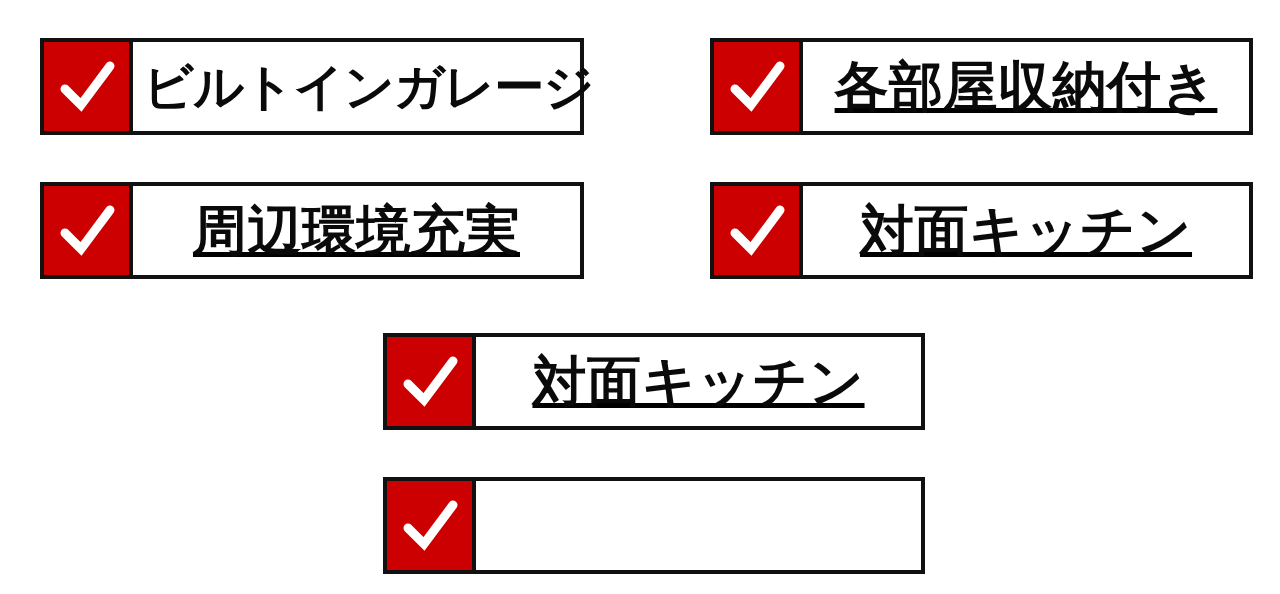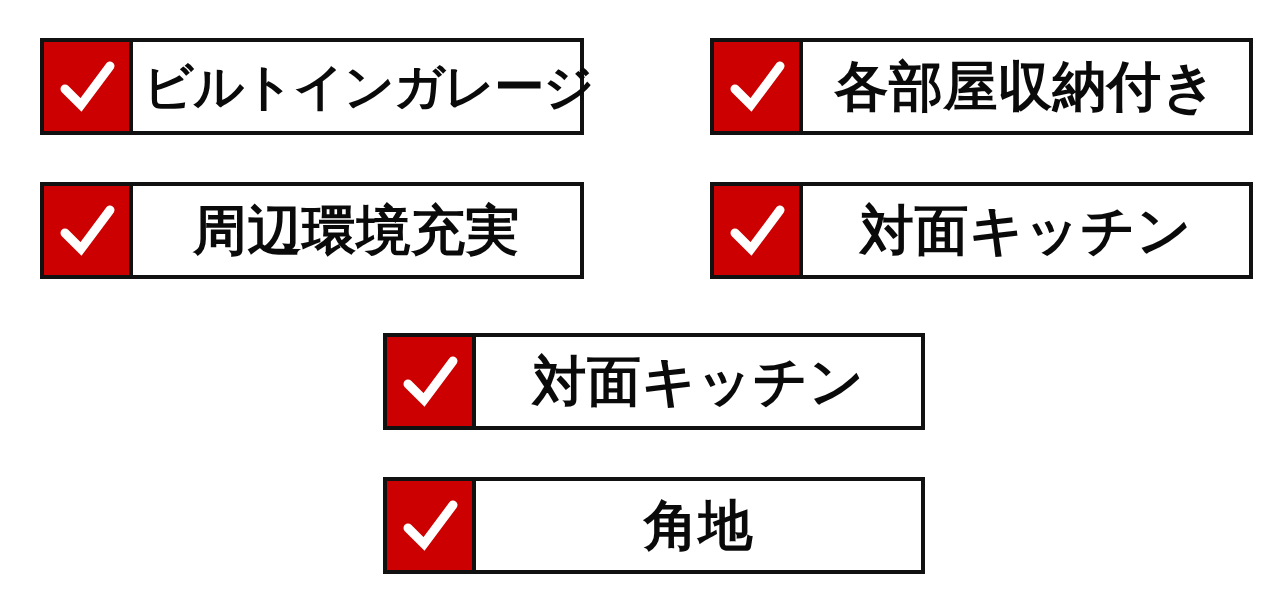--- a/index.html
+++ b/index.html
@@ -67,21 +67,21 @@
   }
 
   
   .label-cell {
     flex: 1 1 auto;
     display: flex;
     align-items: center;
     padding: 0 10px;
     min-width: 0;
   }
-  .label-cell.align-center { justify-content: center; }
+  .label-cell.align-center { justify-content: center; text-decoration: underline; }
   .label-cell.align-left   { justify-content: flex-start; }
 
   .label-text {
     font-family: "DejaVu Sans", "Liberation Sans", sans-serif;
     font-weight: 700;
     font-size: 54px;
     line-height: 1;
     color: #0a0a0a;
     white-space: nowrap;
     letter-spacing: 0.5px;
@@ -162,18 +162,15 @@
   </div>
 
   <div class="badge col-center row-4">
     <div class="check-cell">
       <span>
         <svg viewBox="0 0 64 64" aria-hidden="true">
           <path d="M10 34 L26 50 L55 11"></path>
         </svg>
       </span>
     </div>
-    <div class="label-cell align-center">
-      <span class="label-text">角地</span>
-    </div>
   </div>
 
 </div>
 
 </body></html>

